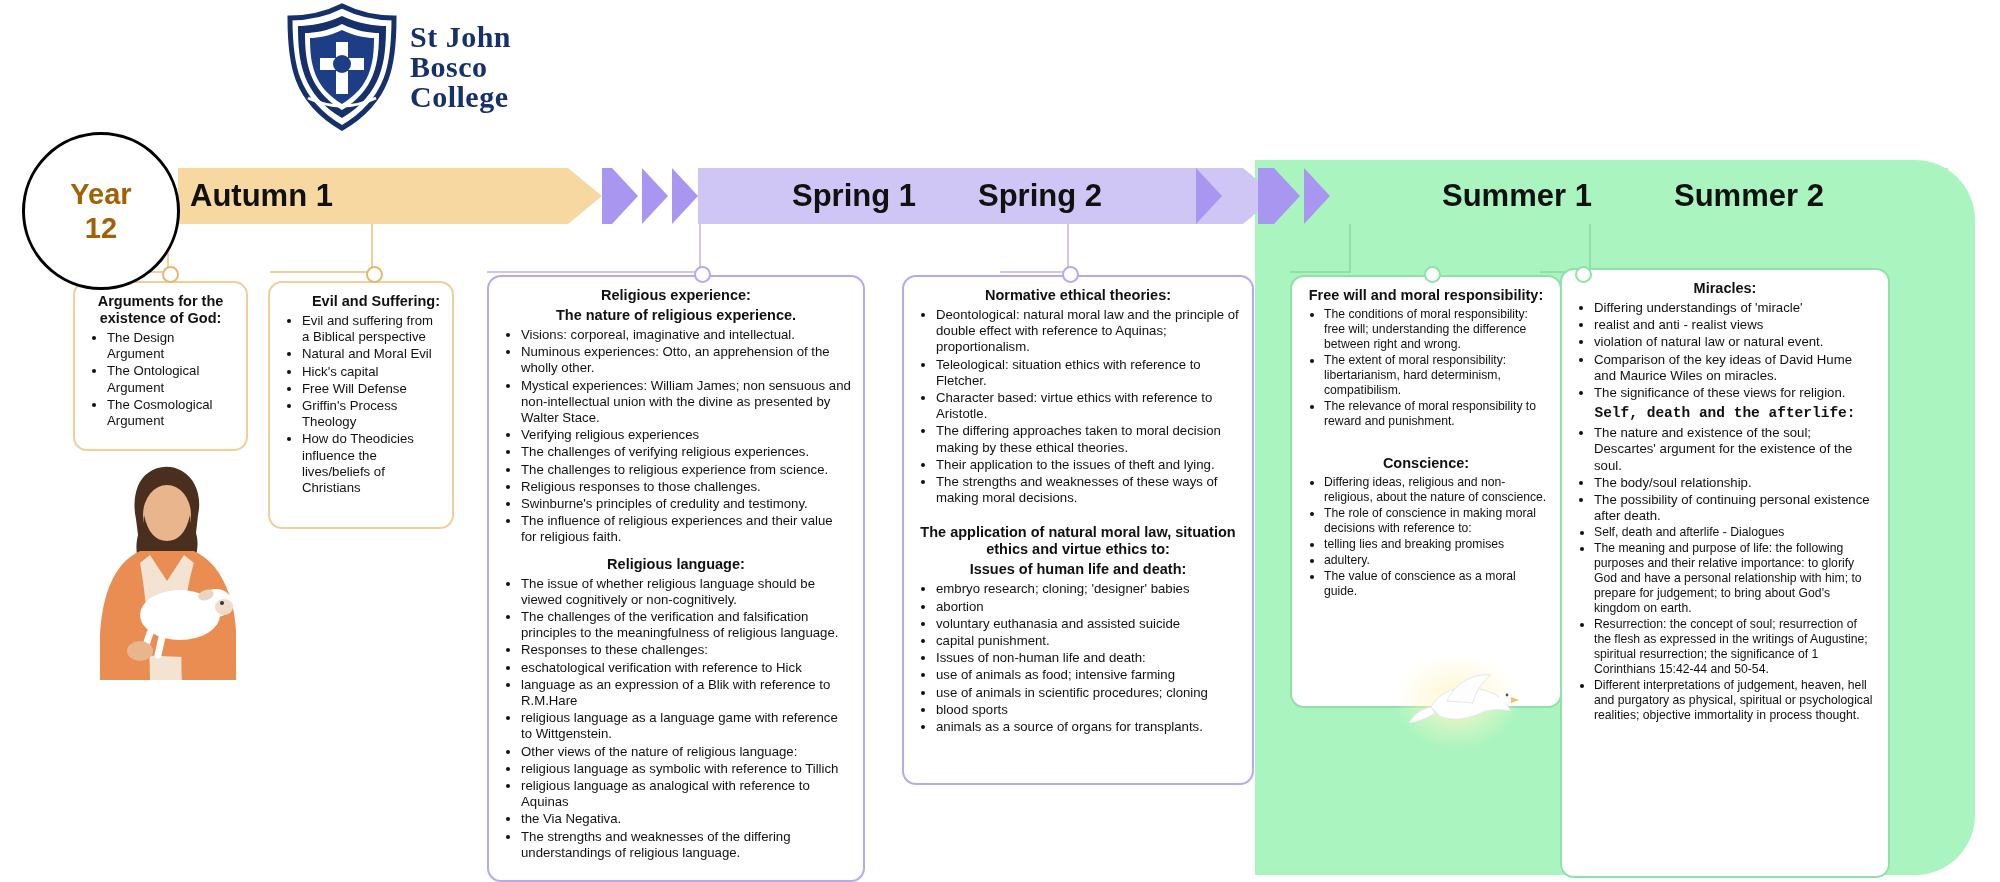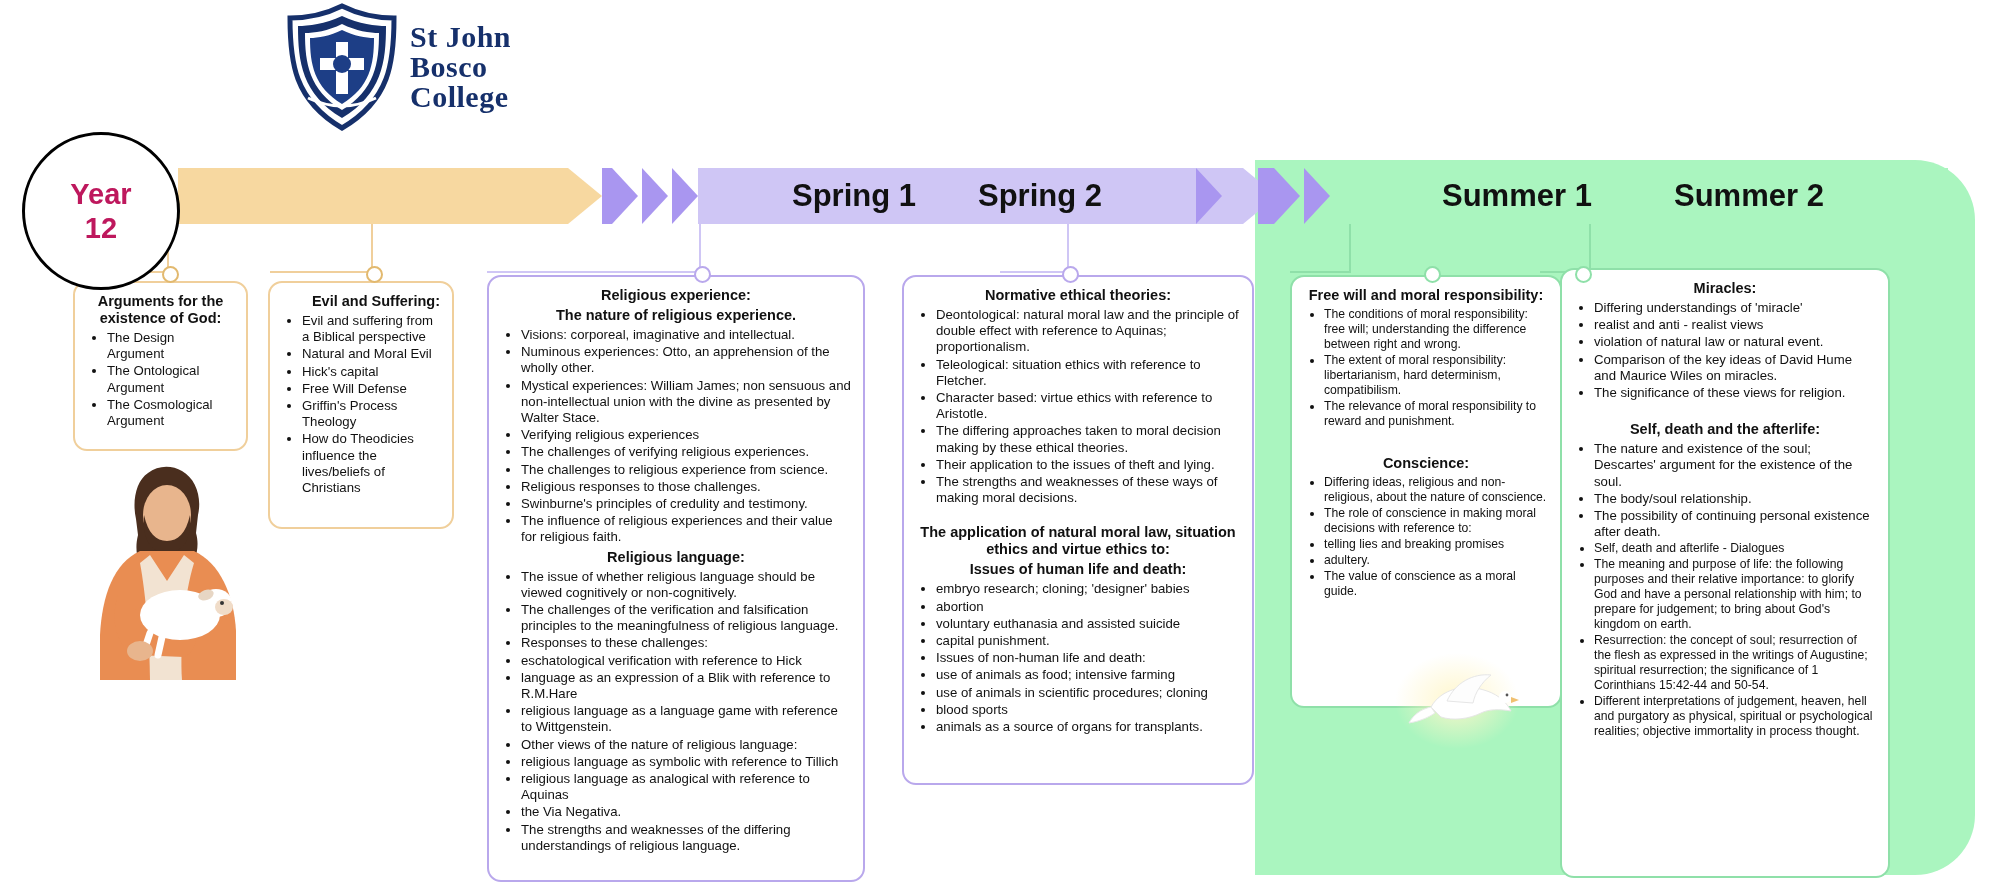--- a/index.html
+++ b/index.html
@@ -77,21 +77,21 @@
     background: #fff;
     display: flex;
     flex-direction: column;
     align-items: center;
     justify-content: center;
     z-index: 6;
   }
   .year-circle .y1, .year-circle .y2 {
     font-size: 29px;
     font-weight: bold;
-    color: #be185d;
+    color: #a16207;
     line-height: 34px;
   }
 
   
   .green-backdrop {
     position: absolute;
     left: 1255px;
     top: 160px;
     width: 720px;
     height: 715px;
@@ -287,20 +287,23 @@
   <div class="band lilac" style="left:1080px; width:16px;"></div>
   <div class="chev" style="left:1096px;">
     <span style="position:absolute;left:0;top:0;width:0;height:0;border-top:28px solid transparent;border-bottom:28px solid transparent;border-left:26px solid #a996f0;"></span>
   </div>
   <div class="chev" style="left:1126px;">
     <span style="position:absolute;left:0;top:0;width:0;height:0;border-top:28px solid transparent;border-bottom:28px solid transparent;border-left:26px solid #a996f0;"></span>
   </div>
 
   <div class="band mint" style="left:1152px; width:618px;"></div>
 
+  <div class="seg" style="left:12px;">
+    <span class="lbl">Autumn 1</span>
+  </div>
   <div class="seg" style="left:614px;">
     <span class="lbl">Spring 1</span>
   </div>
   <div class="seg" style="left:800px;">
     <span class="lbl">Spring 2</span>
   </div>
   <div class="seg" style="left:1264px;">
     <span class="lbl">Summer 1</span>
   </div>
   <div class="seg" style="left:1496px;">
@@ -352,21 +355,21 @@
     <li>Visions: corporeal, imaginative and intellectual.</li>
     <li>Numinous experiences: Otto, an apprehension of the wholly other.</li>
     <li>Mystical experiences: William James; non sensuous and non-intellectual union with the divine as presented by Walter Stace.</li>
     <li>Verifying religious experiences</li>
     <li>The challenges of verifying religious experiences.</li>
     <li>The challenges to religious experience from science.</li>
     <li>Religious responses to those challenges.</li>
     <li>Swinburne's principles of credulity and testimony.</li>
     <li>The influence of religious experiences and their value for religious faith.</li>
   </ul>
-  <h4 style="margin-top:3px;">Religious language:</h4>
+  <h4 style="margin-top:10px;">Religious language:</h4>
   <ul>
     <li>The issue of whether religious language should be viewed cognitively or non-cognitively.</li>
     <li>The challenges of the verification and falsification principles to the meaningfulness of religious language.</li>
     <li>Responses to these challenges:</li>
     <li>eschatological verification with reference to Hick</li>
     <li>language as an expression of a Blik with reference to R.M.Hare</li>
     <li>religious language as a language game with reference to Wittgenstein.</li>
     <li>Other views of the nature of religious language:</li>
     <li>religious language as symbolic with reference to Tillich</li>
     <li>religious language as analogical with reference to Aquinas</li>
@@ -419,21 +422,21 @@
 
 <div class="card mint tiny" style="left:1560px; top:268px; width:330px; height:610px;">
   <h4>Miracles:</h4>
   <ul>
     <li style="font-size:13.2px;line-height:16.2px;">Differing understandings of 'miracle'</li>
     <li style="font-size:13.2px;line-height:16.2px;">realist and anti - realist views</li>
     <li style="font-size:13.2px;line-height:16.2px;">violation of natural law or natural event.</li>
     <li style="font-size:13.2px;line-height:16.2px;">Comparison of the key ideas of David Hume and Maurice Wiles on miracles.</li>
     <li style="font-size:13.2px;line-height:16.2px;">The significance of these views for religion.</li>
   </ul>
-  <h4 style="margin-top:20px;">Self, death and the afterlife:</h4>
+  <h4 style="margin-top:4px;font-family:Liberation Mono, monospace;">Self, death and the afterlife:</h4>
   <ul>
     <li style="font-size:13.2px;line-height:16.2px;">The nature and existence of the soul; Descartes' argument for the existence of the soul.</li>
     <li style="font-size:13.2px;line-height:16.2px;">The body/soul relationship.</li>
     <li style="font-size:13.2px;line-height:16.2px;">The possibility of continuing personal existence after death.</li>
     <li>Self, death and afterlife - Dialogues</li>
     <li>The meaning and purpose of life: the following purposes and their relative importance: to glorify God and have a personal relationship with him; to prepare for judgement; to bring about God's kingdom on earth.</li>
     <li>Resurrection: the concept of soul; resurrection of the flesh as expressed in the writings of Augustine; spiritual resurrection; the significance of 1 Corinthians 15:42-44 and 50-54.</li>
     <li>Different interpretations of judgement, heaven, hell and purgatory as physical, spiritual or psychological realities; objective immortality in process thought.</li>
   </ul>
 </div>

